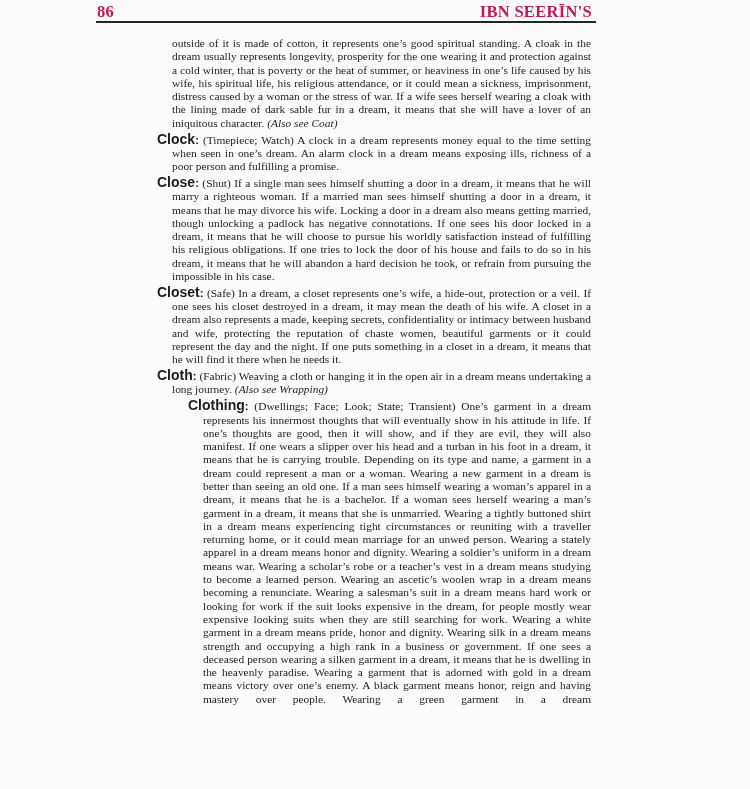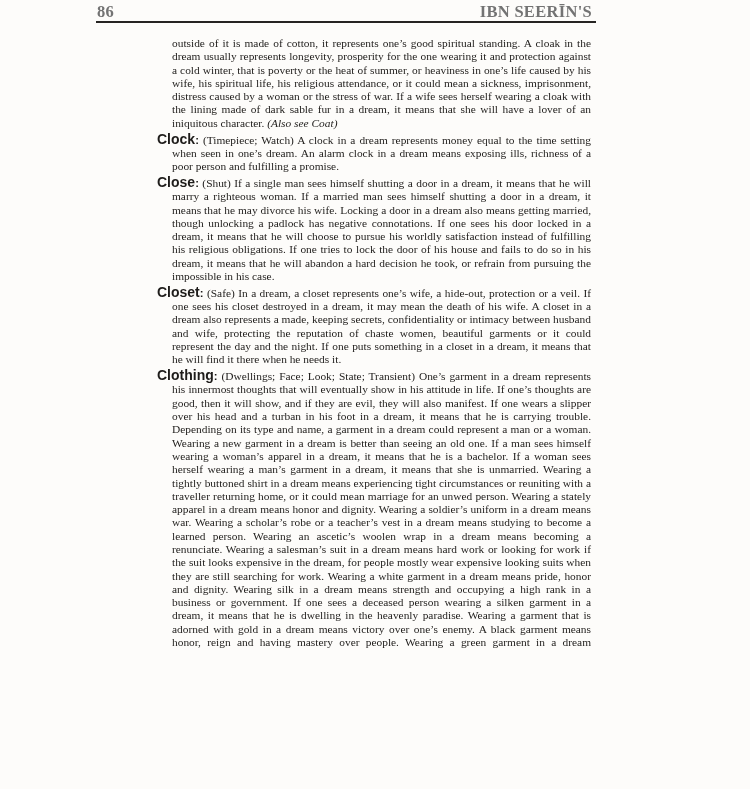--- a/index.html
+++ b/index.html
@@ -17,21 +17,21 @@
   }
   .page-header {
     position: absolute;
     left: 97px; right: 158px; top: 2px;
     display: flex;
     justify-content: space-between;
     align-items: baseline;
     font-weight: bold;
     font-size: 16.5px;
     letter-spacing: 0.3px;
-    color: #737373;
+    color: #be185d;
   }
   .header-rule {
     position: absolute;
     left: 96px; right: 154px; top: 21px;
     height: 2px;
     background: #262422;
   }
   .text-block {
     position: absolute;
     left: 157px; top: 37px;
@@ -48,21 +48,21 @@
     font-family: "Liberation Sans", sans-serif;
     font-weight: bold;
     font-size: 14px;
   }
   .term-sep {
     font-family: "Liberation Sans", sans-serif;
     font-weight: bold;
     font-size: 11.3px;
   }
   .xref { font-style: italic; }
-  .continues { text-align-last: justify; }
+  .continues { text-align-last: justify; margin-left: 31px; }
 </style>
 </head>
 <body>
 
 <div class="page">
 
   <header class="page-header">
     <span class="page-number">86</span>
     <span class="book-title">IBN SEERĪN'S</span>
   </header>
@@ -73,17 +73,18 @@
 
     <p class="para continuation"><span>outside of it is made of cotton, it represents one’s good spiritual standing. A cloak in the dream usually represents longevity, prosperity for the one wearing it and protection against a cold winter, that is poverty or the heat of summer, or heaviness in one’s life caused by his wife, his spiritual life, his religious attendance, or it could mean a sickness, imprisonment, distress caused by a woman or the stress of war. If a wife sees herself wearing a cloak with the lining made of dark sable fur in a dream, it means that she will have a lover of an iniquitous character.</span><span class="xref"> (Also see Coat)</span></p>
 
     <p class="para entry"><span class="term">Clock</span><span class="term-sep">:</span><span> (Timepiece; Watch) A clock in a dream represents money equal to the time setting when seen in one’s dream. An alarm clock in a dream means exposing ills, richness of a poor person and fulfilling a promise.</span><span class="xref"></span></p>
 
     <p class="para entry"><span class="term">Close</span><span class="term-sep">:</span><span> (Shut) If a single man sees himself shutting a door in a dream, it means that he will marry a righteous woman. If a married man sees himself shutting a door in a dream, it means that he may divorce his wife. Locking a door in a dream also means getting married, though unlocking a padlock has negative connotations. If one sees his door locked in a dream, it means that he will choose to pursue his worldly satisfaction instead of fulfilling his religious obligations. If one tries to lock the door of his house and fails to do so in his dream, it means that he will abandon a hard decision he took, or refrain from pursuing the impossible in his case.</span><span class="xref"></span></p>
 
     <p class="para entry"><span class="term">Closet</span><span class="term-sep">:</span><span> (Safe) In a dream, a closet represents one’s wife, a hide-out, protection or a veil. If one sees his closet destroyed in a dream, it may mean the death of his wife. A closet in a dream also represents a made, keeping secrets, confidentiality or intimacy between husband and wife, protecting the reputation of chaste women, beautiful garments or it could represent the day and the night. If one puts something in a closet in a dream, it means that he will find it there when he needs it.</span><span class="xref"></span></p>
 
 
+    <p class="para entry"><span class="term">Cloth</span><span class="term-sep">:</span><span> (Fabric) Weaving a cloth or hanging it in the open air in a dream means undertaking a long journey.</span><span class="xref"> (Also see Wrapping)</span></p>
 
     <p class="para entry continues"><span class="term">Clothing</span><span class="term-sep">:</span><span> (Dwellings; Face; Look; State; Transient) One’s garment in a dream represents his innermost thoughts that will eventually show in his attitude in life. If one’s thoughts are good, then it will show, and if they are evil, they will also manifest. If one wears a slipper over his head and a turban in his foot in a dream, it means that he is carrying trouble. Depending on its type and name, a garment in a dream could represent a man or a woman. Wearing a new garment in a dream is better than seeing an old one. If a man sees himself wearing a woman’s apparel in a dream, it means that he is a bachelor. If a woman sees herself wearing a man’s garment in a dream, it means that she is unmarried. Wearing a tightly buttoned shirt in a dream means experiencing tight circumstances or reuniting with a traveller returning home, or it could mean marriage for an unwed person. Wearing a stately apparel in a dream means honor and dignity. Wearing a soldier’s uniform in a dream means war. Wearing a scholar’s robe or a teacher’s vest in a dream means studying to become a learned person. Wearing an ascetic’s woolen wrap in a dream means becoming a renunciate. Wearing a salesman’s suit in a dream means hard work or looking for work if the suit looks expensive in the dream, for people mostly wear expensive looking suits when they are still searching for work. Wearing a white garment in a dream means pride, honor and dignity. Wearing silk in a dream means strength and occupying a high rank in a business or government. If one sees a deceased person wearing a silken garment in a dream, it means that he is dwelling in the heavenly paradise. Wearing a garment that is adorned with gold in a dream means victory over one’s enemy. A black garment means honor, reign and having mastery over people. Wearing a green garment in a dream</span><span class="xref"></span></p>
 
   </main>
 </div>
 
 </body></html>

